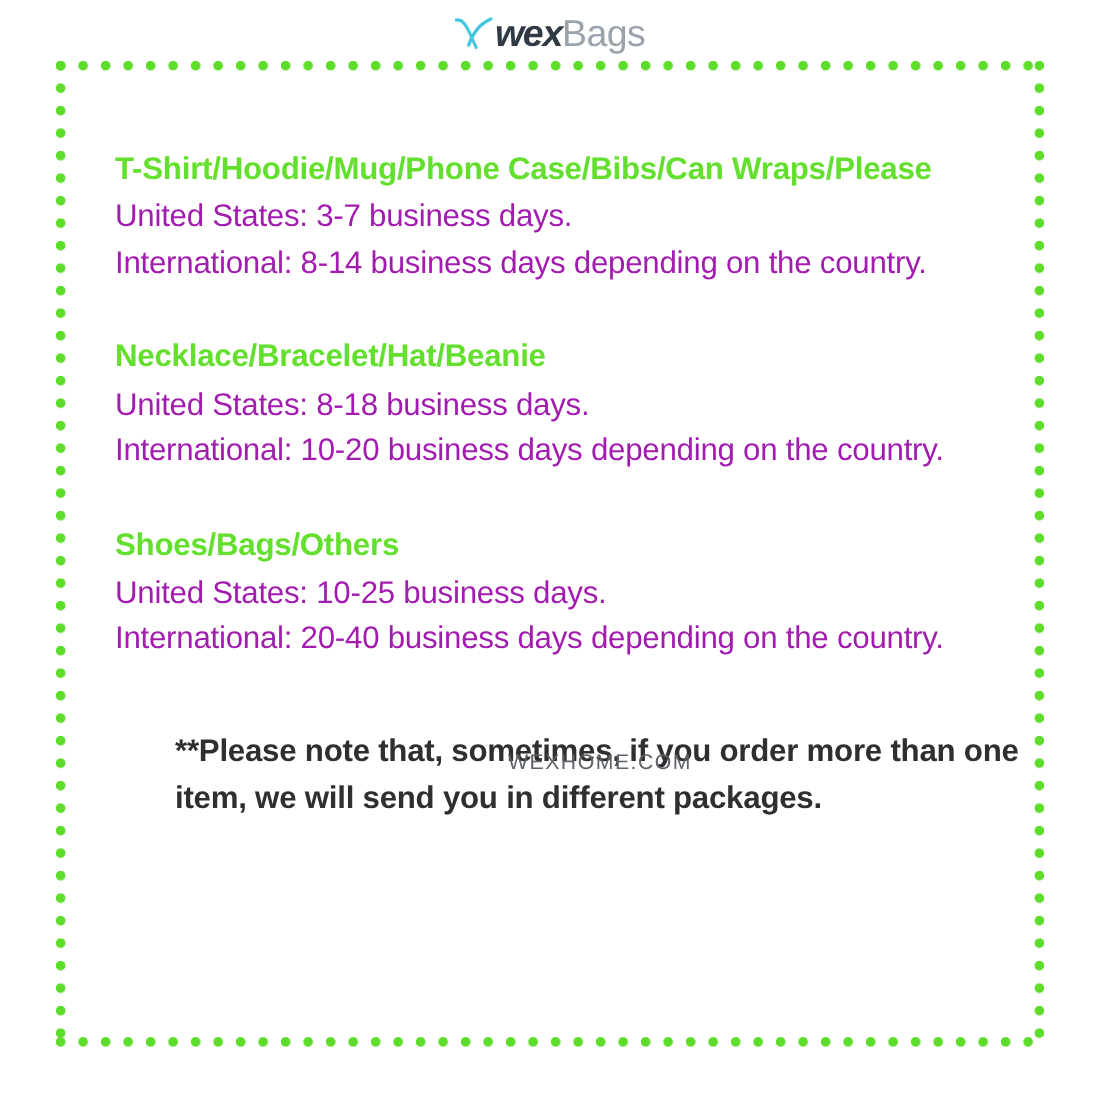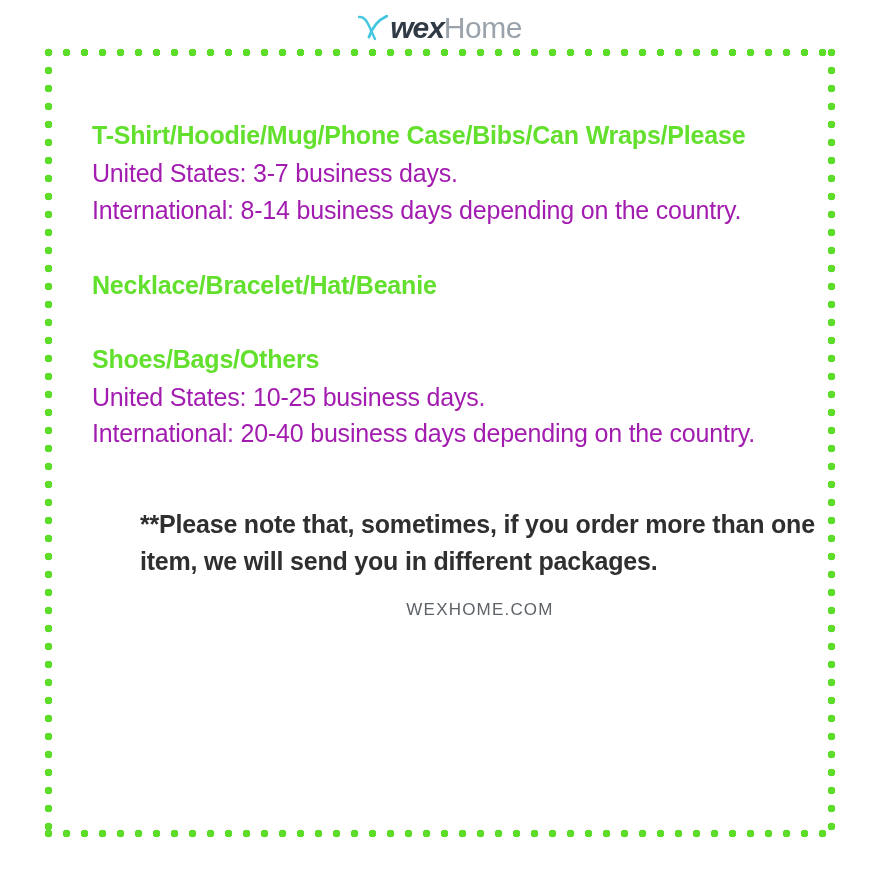--- a/index.html
+++ b/index.html
@@ -151,41 +151,43 @@
 
   <div class="brand">
     <div class="brand-logo">
       <span class="brand-mark">
         <svg width="30" height="26" viewBox="0 0 30 26" xmlns="http://www.w3.org/2000/svg">
           <path d="M1 2 C6 1 9 6 12 13 C14 18 16 22 17 24" stroke="#45c6e0" stroke-width="2.4" fill="none" stroke-linecap="round"></path>
           <path d="M11 22 C14 13 20 5 29 1" stroke="#45c6e0" stroke-width="2.8" fill="none" stroke-linecap="round"></path>
         </svg>
       </span>
       <span class="brand-wex">wex</span>
-      <span class="brand-home">Home</span>
+      <span class="brand-home">Bags</span>
     </div>
   </div>
 
   <div class="frame">
     <div class="dotline dot-h dot-top"></div>
     <div class="dotline dot-h dot-bottom"></div>
     <div class="dotline dot-v dot-left"></div>
     <div class="dotline dot-v dot-right"></div>
   </div>
 
   <div class="content">
 
     <div class="block">
       <div class="block-title">T-Shirt/Hoodie/Mug/Phone Case/Bibs/Can Wraps/Please</div>
       <div class="block-line">United States: 3-7 business days.</div>
       <div class="block-line">International: 8-14 business days depending on the country.</div>
     </div>
 
     <div class="block">
       <div class="block-title">Necklace/Bracelet/Hat/Beanie</div>
+      <div class="block-line">United States: 8-18 business days.</div>
+      <div class="block-line">International: 10-20 business days depending on the country.</div>
     </div>
 
     <div class="block">
       <div class="block-title">Shoes/Bags/Others</div>
       <div class="block-line">United States: 10-25 business days.</div>
       <div class="block-line">International: 20-40 business days depending on the country.</div>
     </div>
 
     <div class="note">**Please note that, sometimes, if you order more than one item, we will send you in different packages.</div>
   </div>

